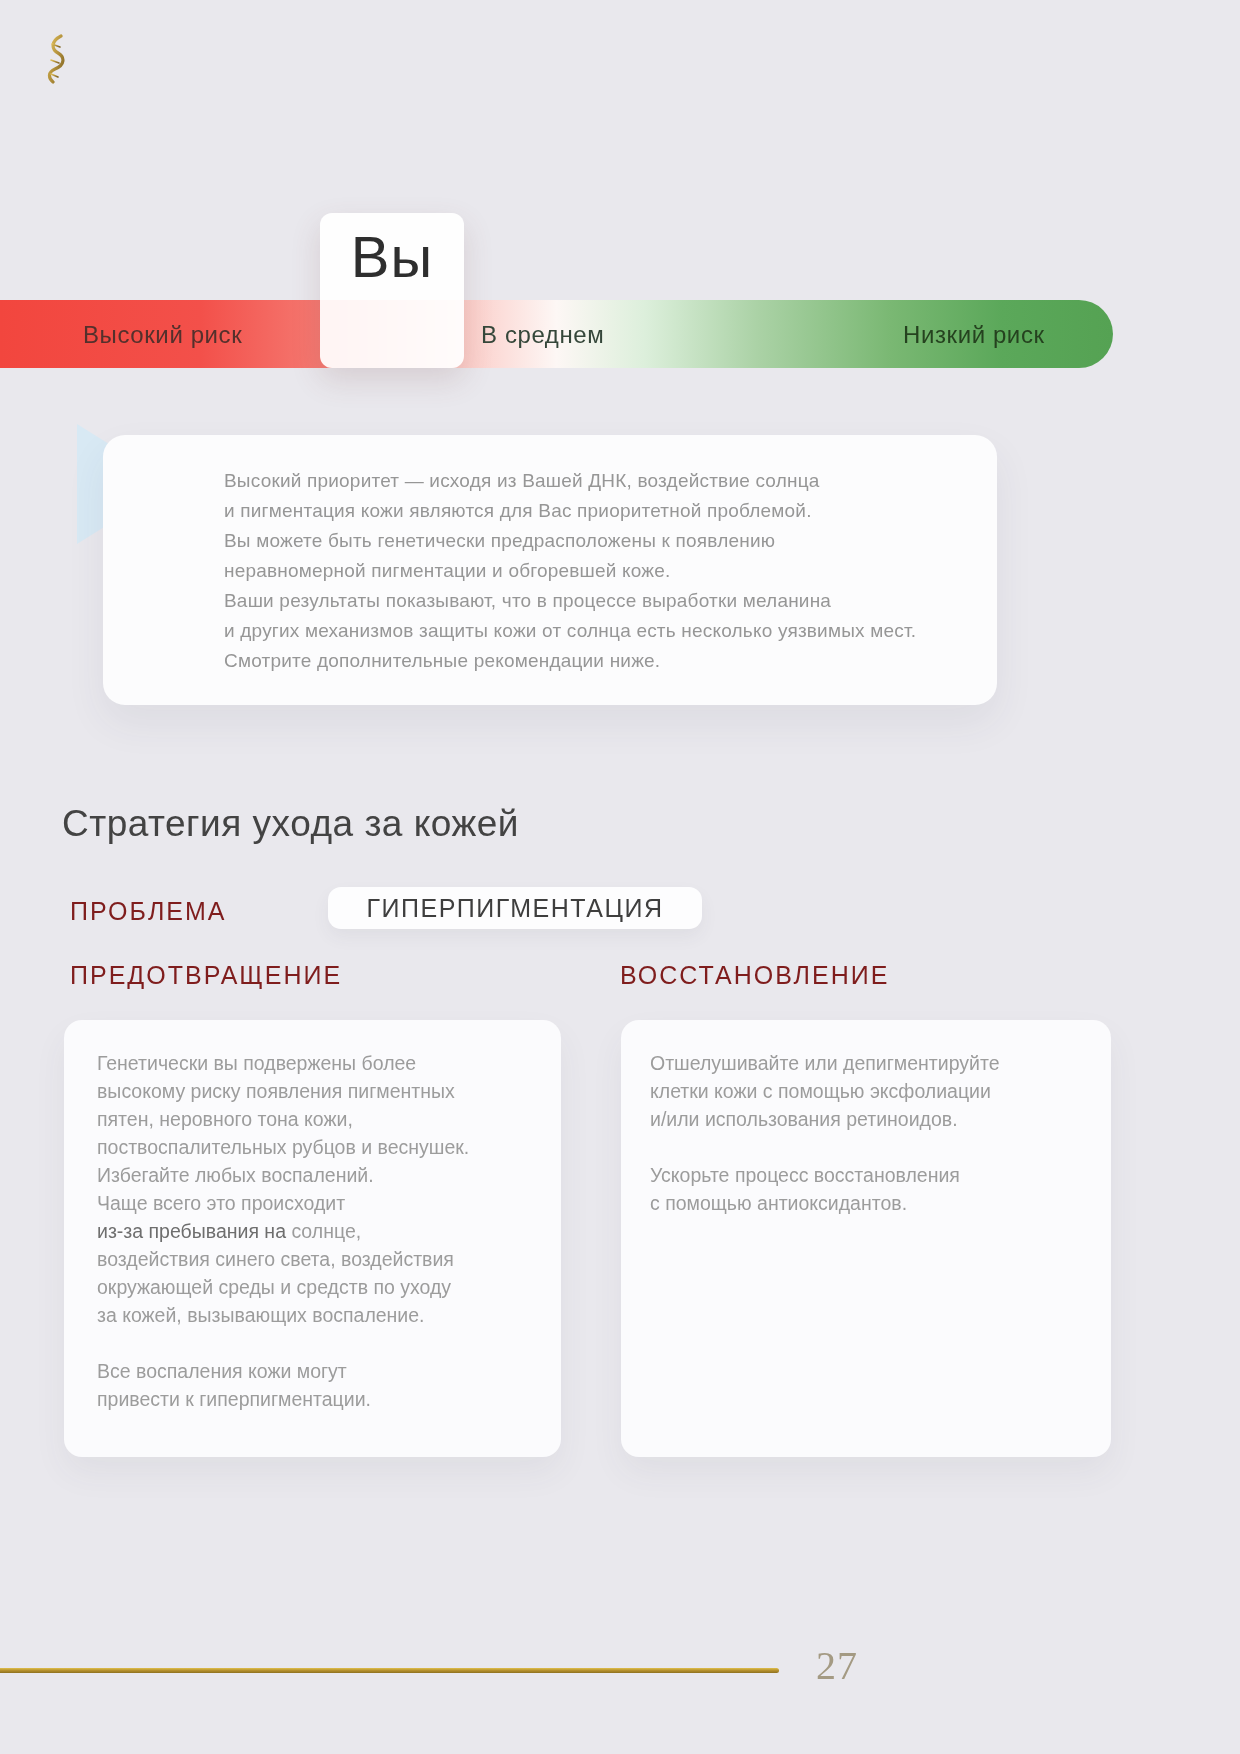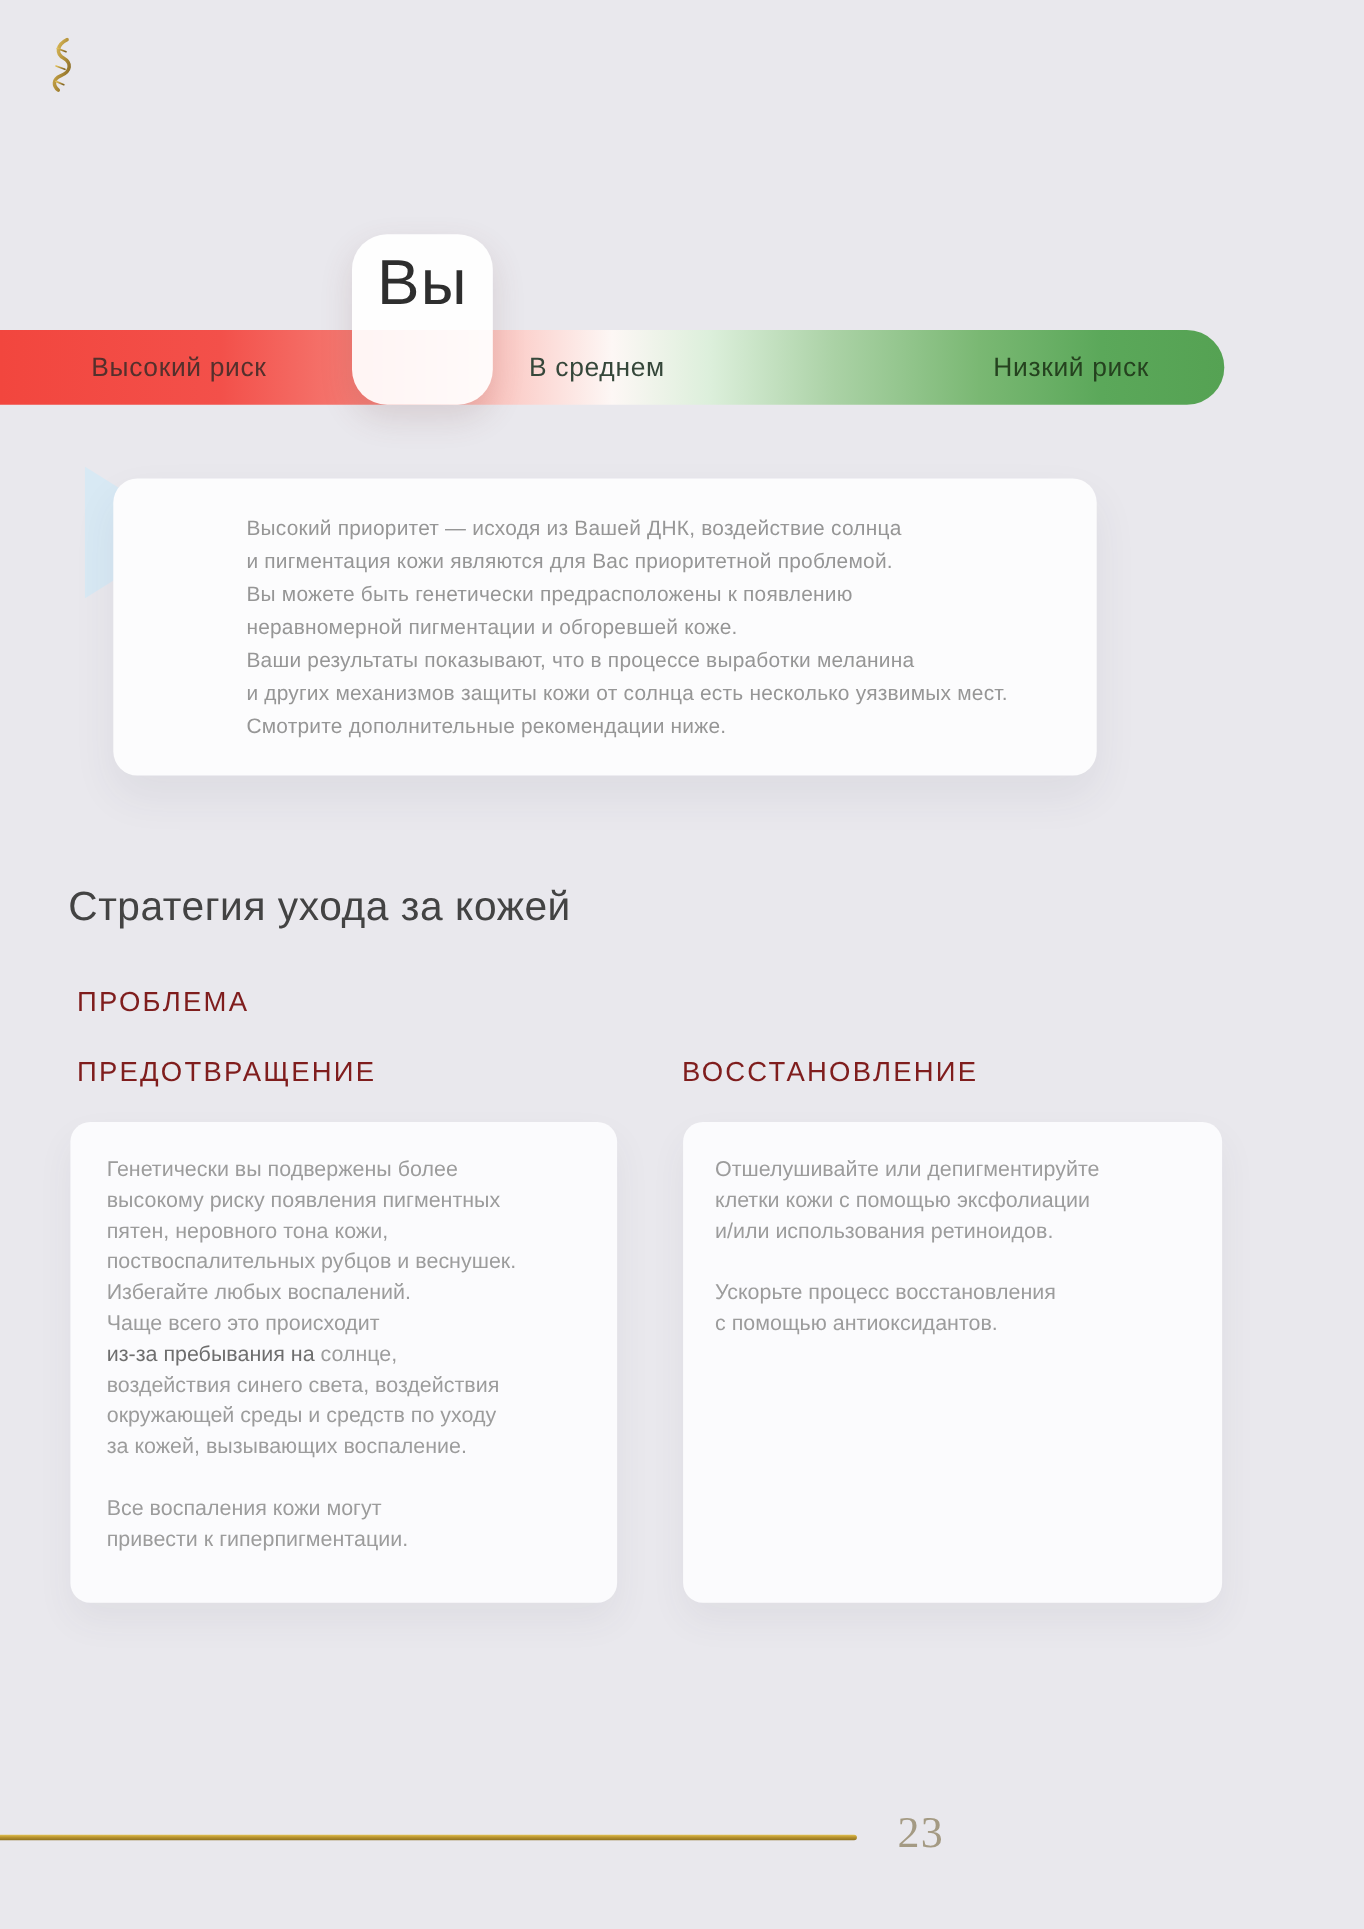--- a/index.html
+++ b/index.html
@@ -21,22 +21,22 @@
     border-radius:0 34px 34px 0;
     background:linear-gradient(90deg,
       #f2463e 0%,#f3504a 18%,#f57e76 30%,#fbc9c4 41%,
       #fdf7f5 50%,#dcefdb 58%,#abd2a6 68%,#7ab873 80%,#5ba85a 90%,#55a253 100%);
   }
   .bar-label{position:absolute;top:21px;font-size:24px;font-weight:300;letter-spacing:.6px;}
   .bar-label.high{left:83px;color:#54302c;}
   .bar-label.medium{left:481px;color:#35473a;}
   .bar-label.low{left:903px;color:#25421f;}
   .user-marker{
-    position:absolute;left:320px;top:213px;width:128px;height:155px;
-    background:rgba(255,255,255,.92);border-radius:32px;
+    position:absolute;left:320px;top:213px;width:144px;height:155px;
+    background:rgba(255,255,255,.92);border-radius:12px;
     box-shadow:0 12px 30px rgba(120,70,70,.16);
     display:flex;justify-content:center;align-items:flex-start;padding-top:10px;
     box-sizing:border-box;
   }
   .user-marker .marker-text{font-size:58px;font-weight:300;color:#2e2e2e;letter-spacing:1px;}
   .pointer-triangle{
     position:absolute;left:77px;top:424px;width:96px;height:120px;
     background:#d8e9f4;clip-path:polygon(0 0,100% 50%,0 100%);
   }
   .summary-card{
@@ -125,20 +125,21 @@
 Вы можете быть генетически предрасположены к появлению
 неравномерной пигментации и обгоревшей коже.
 Ваши результаты показывают, что в процессе выработки меланина
 и других механизмов защиты кожи от солнца есть несколько уязвимых мест.
 Смотрите дополнительные рекомендации ниже.</div>
   </div>
 
   <h2 class="section-title">Стратегия ухода за кожей</h2>
 
   <span class="eyebrow problem-label">ПРОБЛЕМА</span>
+  <div class="problem-pill">ГИПЕРПИГМЕНТАЦИЯ</div>
 
   <span class="eyebrow prevention-title">ПРЕДОТВРАЩЕНИЕ</span>
   <span class="eyebrow restoration-title">ВОССТАНОВЛЕНИЕ</span>
 
   <div class="body-card restoration">
     <p>Отшелушивайте или депигментируйте
 клетки кожи с помощью эксфолиации
 и/или использования ретиноидов.</p>
     <p class="gap">Ускорьте процесс восстановления
 с помощью антиоксидантов.</p>
@@ -153,15 +154,15 @@
 Чаще всего это происходит</p>
     <div><span class="em-dark">из-за пребывания на</span><span> солнце,</span></div>
     <p>воздействия синего света, воздействия
 окружающей среды и средств по уходу
 за кожей, вызывающих воспаление.</p>
     <p class="gap">Все воспаления кожи могут
 привести к гиперпигментации.</p>
   </div>
 
   <div class="footer-rule"></div>
-  <div class="page-number">23</div>
+  <div class="page-number">27</div>
 
 </div>
 
 </body></html>

